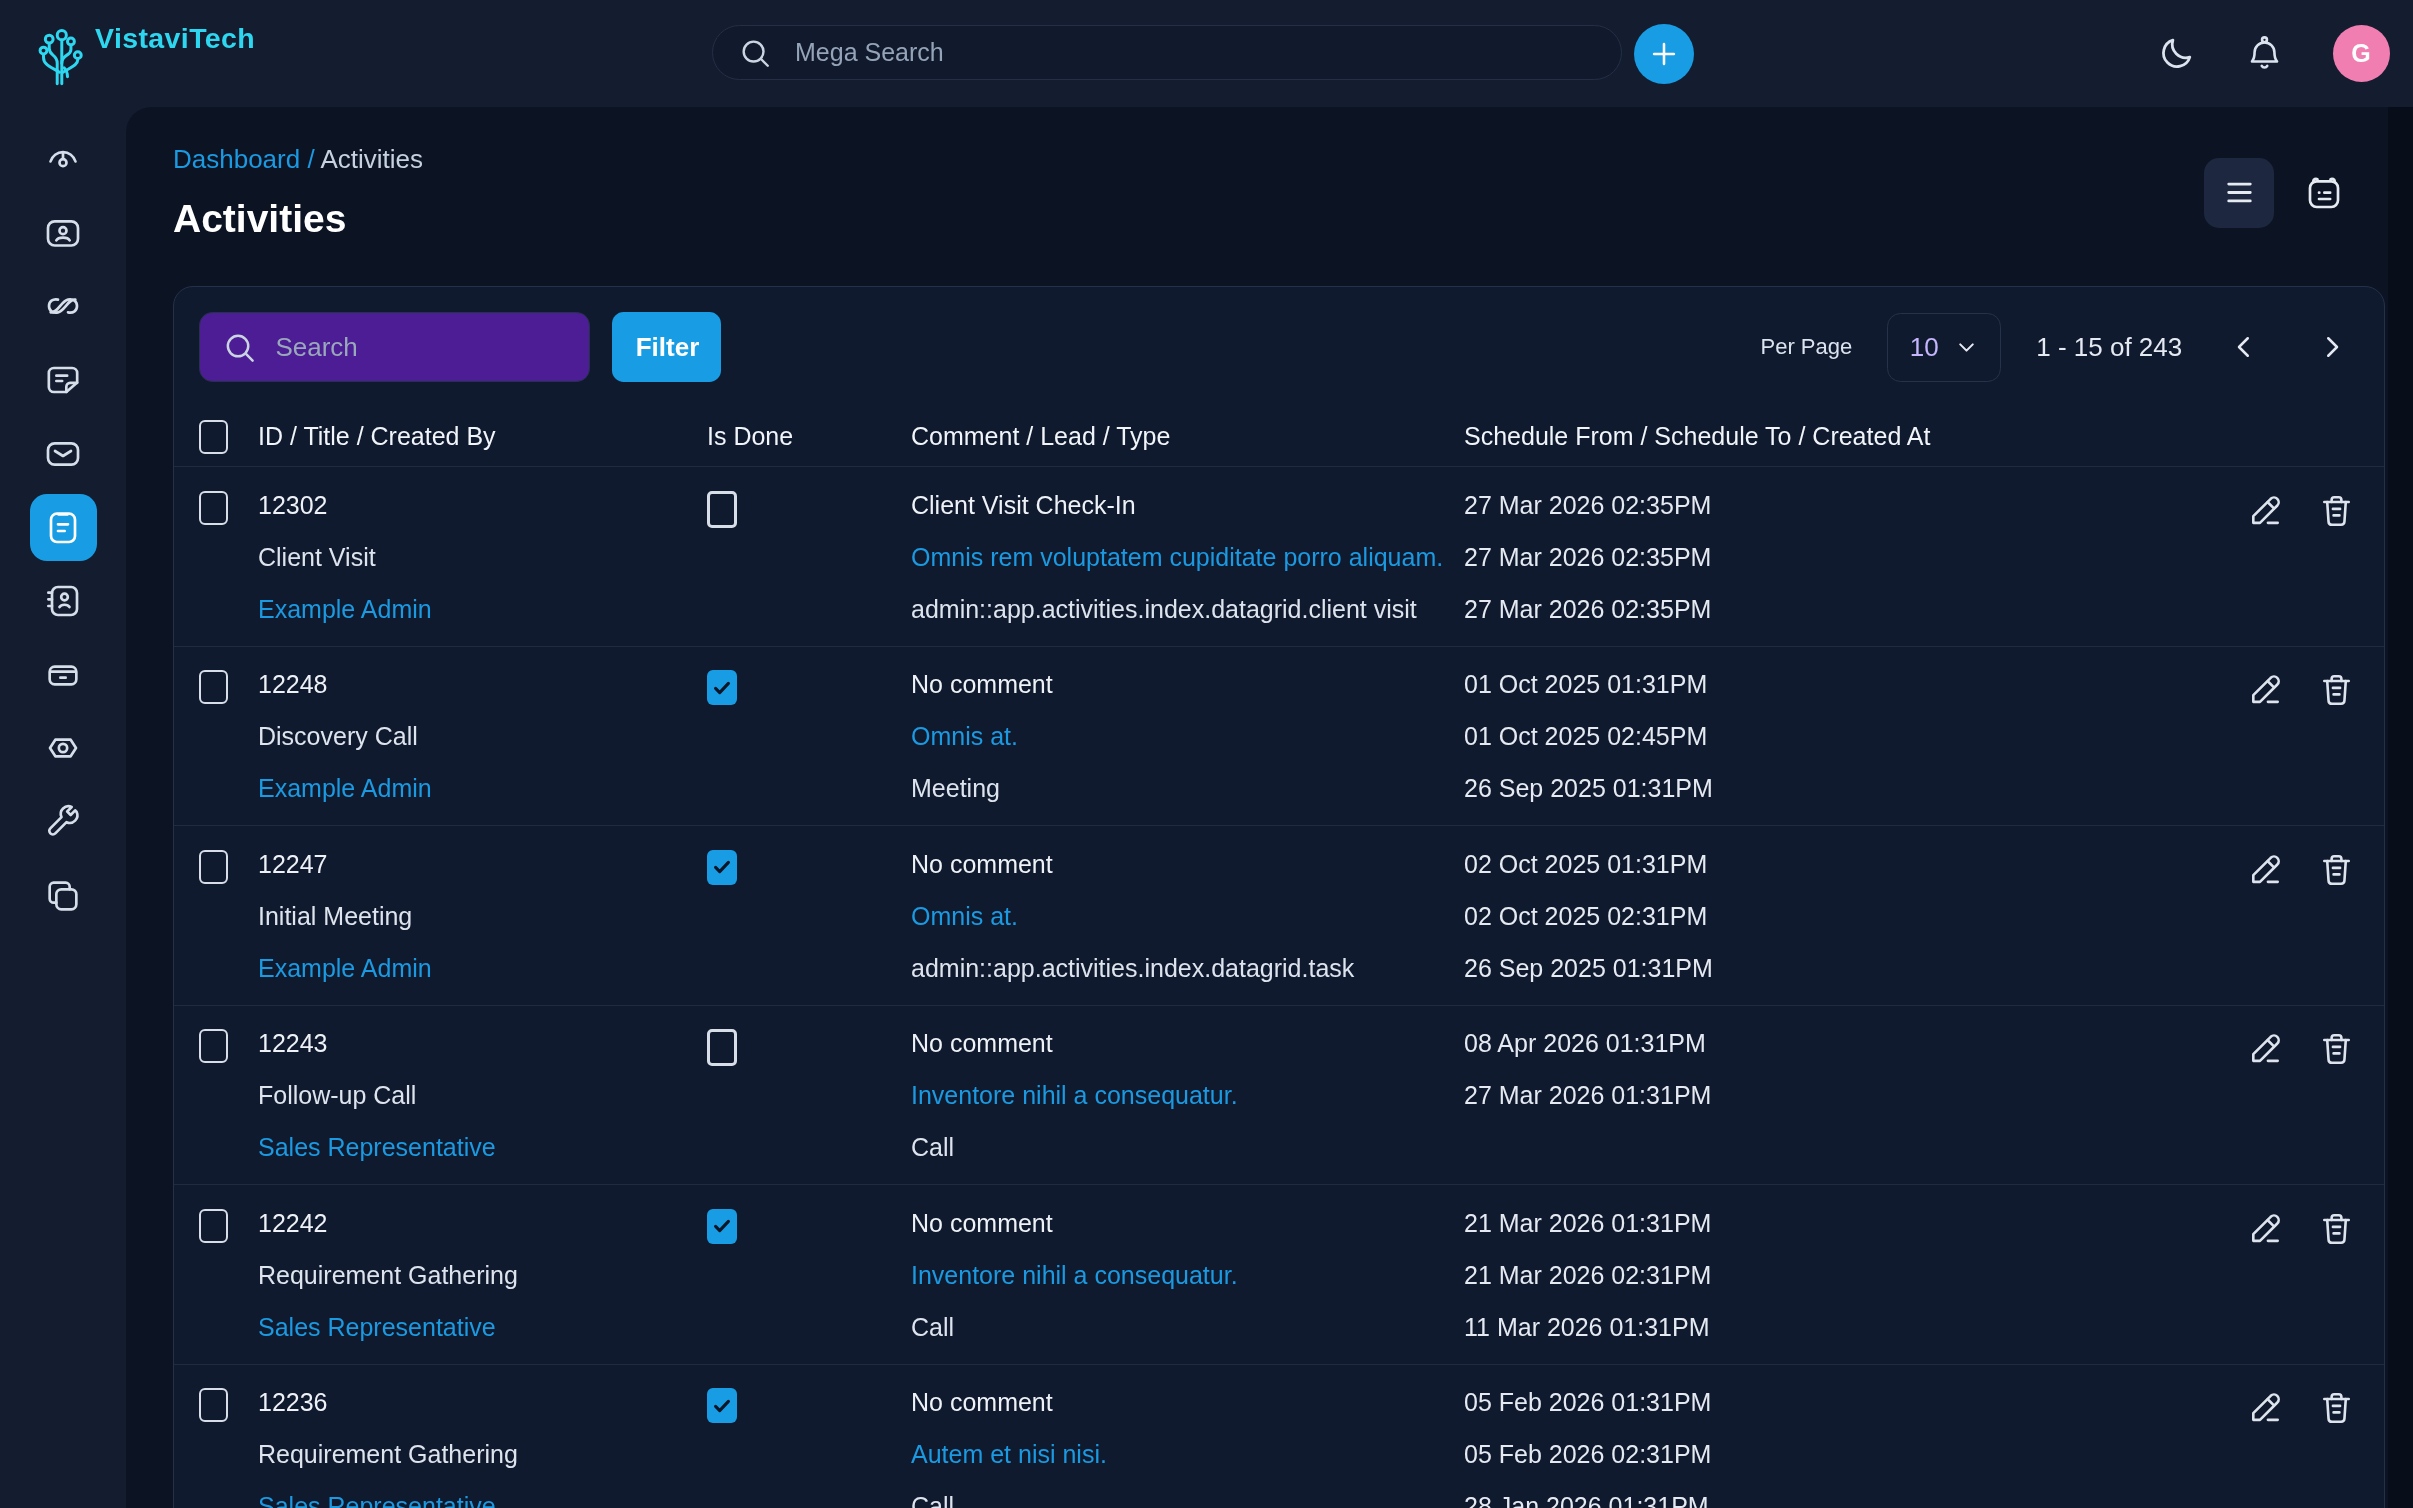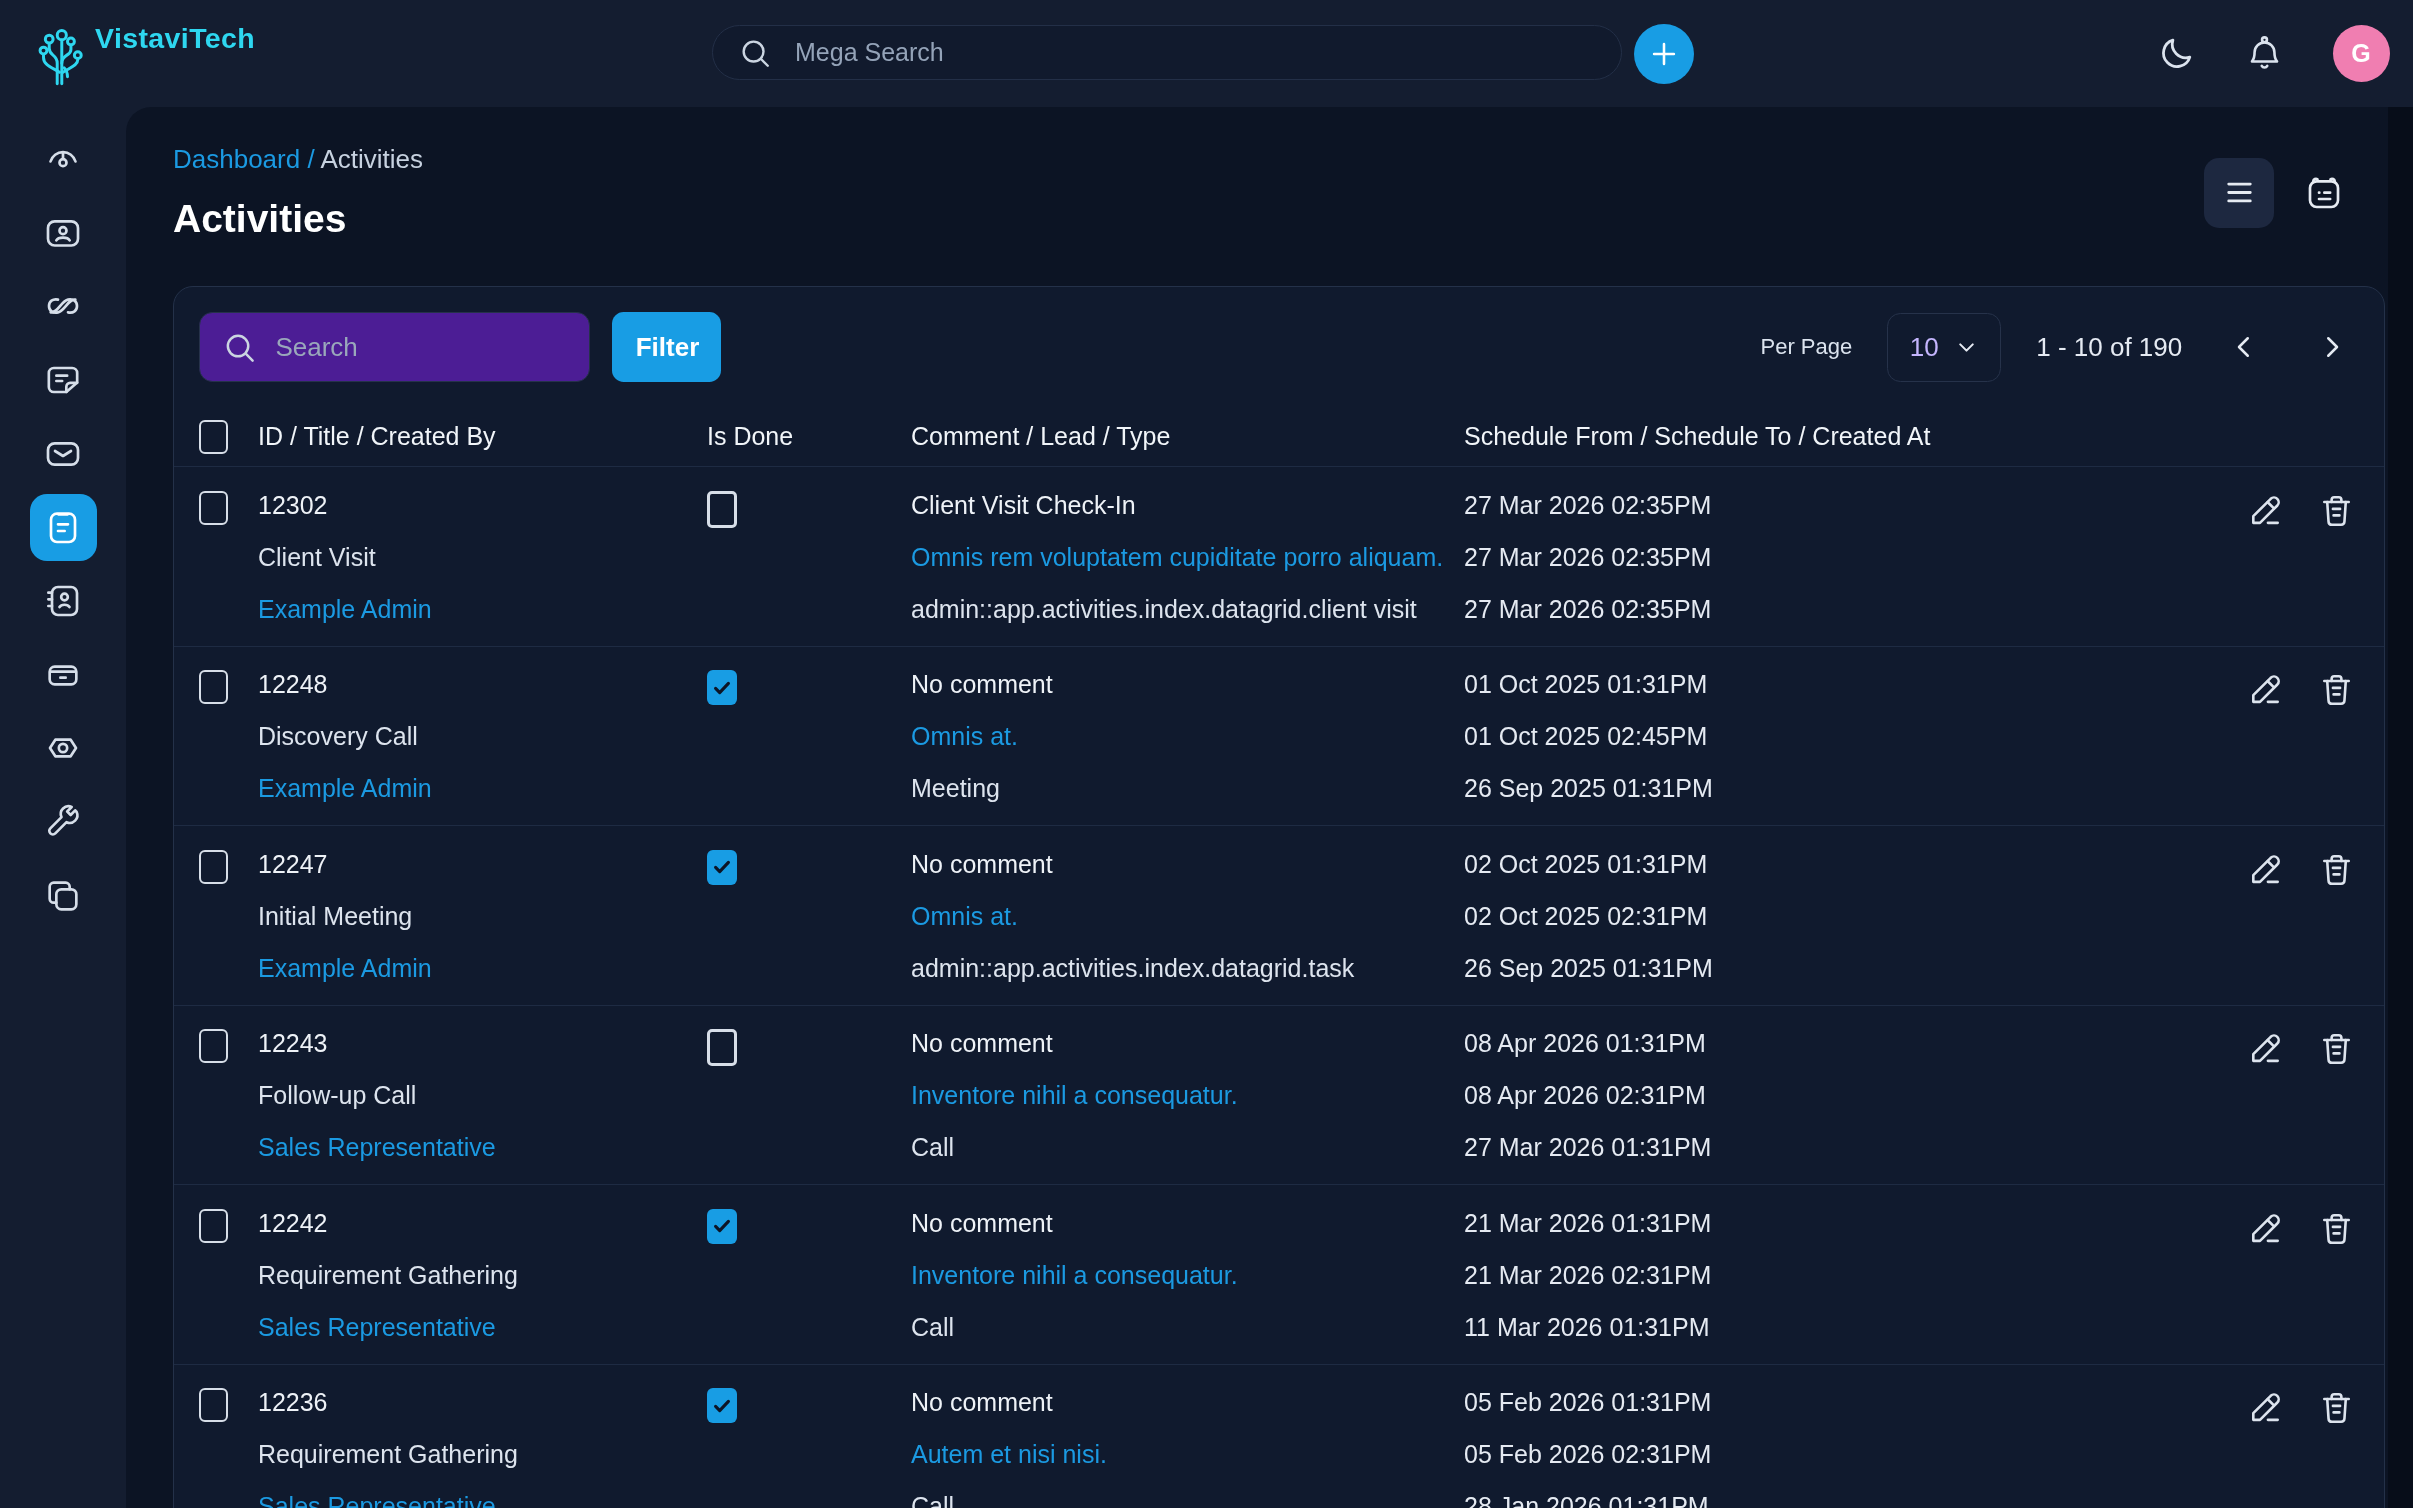--- a/index.html
+++ b/index.html
@@ -344,21 +344,21 @@
       <div class="tb-right">
         <span class="perpage-label">Per Page</span>
         <div class="perpage-select">
           <span>10</span>
           <span>
             <svg width="25" height="25" viewBox="0 0 24 24" fill="none" stroke="#e5eaf2" stroke-width="2" stroke-linecap="round" stroke-linejoin="round">
               <path d="M6 9l6 6 6-6"></path>
             </svg>
           </span>
         </div>
-        <span class="range">1 - 10 of 190</span>
+        <span class="range">1 - 15 of 243</span>
         <button class="page-nav">
           <span>
             <svg width="30" height="30" viewBox="0 0 24 24" fill="none" stroke="#e5eaf2" stroke-width="2" stroke-linecap="round" stroke-linejoin="round">
               <path d="M15 5l-7 7 7 7"></path>
             </svg>
           </span>
         </button>
         <button class="page-nav">
           <span>
             <svg width="30" height="30" viewBox="0 0 24 24" fill="none" stroke="#e5eaf2" stroke-width="2" stroke-linecap="round" stroke-linejoin="round">
@@ -526,21 +526,20 @@
     <div>
       <span class="checkbox done-unchecked"></span>
     </div>
     <div class="cell-lines">
       <span class="l-plain">No comment</span>
       <span class="l-link">Inventore nihil a consequatur.</span>
       <span class="l-sub">Call</span>
     </div>
     <div class="cell-lines dates">
       <span>08 Apr 2026 01:31PM</span>
-      <span>08 Apr 2026 02:31PM</span>
       <span>27 Mar 2026 01:31PM</span>
     </div>
     <div class="row-actions">
       <button class="act-btn">
         <span>
           <svg width="39" height="39" viewBox="0 0 24 24" fill="none" stroke="#dde4ee" stroke-width="1.6" stroke-linecap="round" stroke-linejoin="round">
             <path d="M15.2 4.8a2.9 2.9 0 0 1 4.1 4.1L8.6 19.6H4.5v-4.1z"></path>
             <path d="M13.4 6.9l3.8 3.8"></path>
                   <path d="M13.5 19.6h6"></path>
           </svg>

